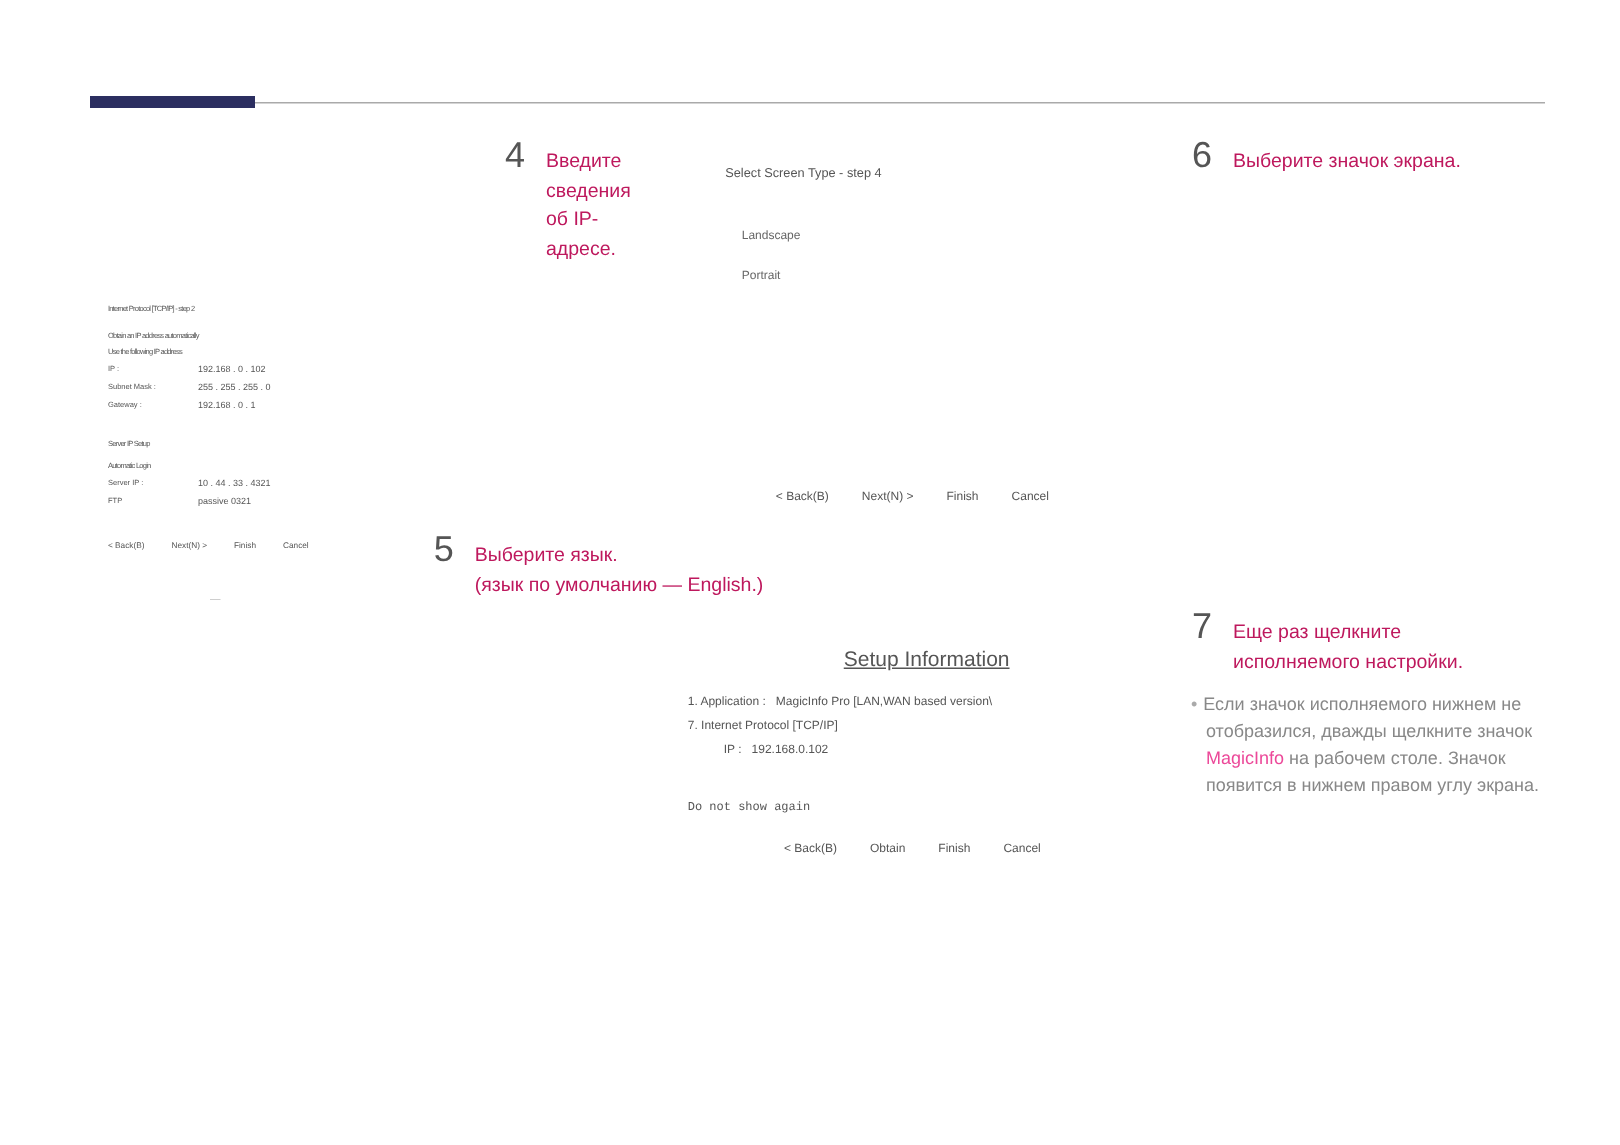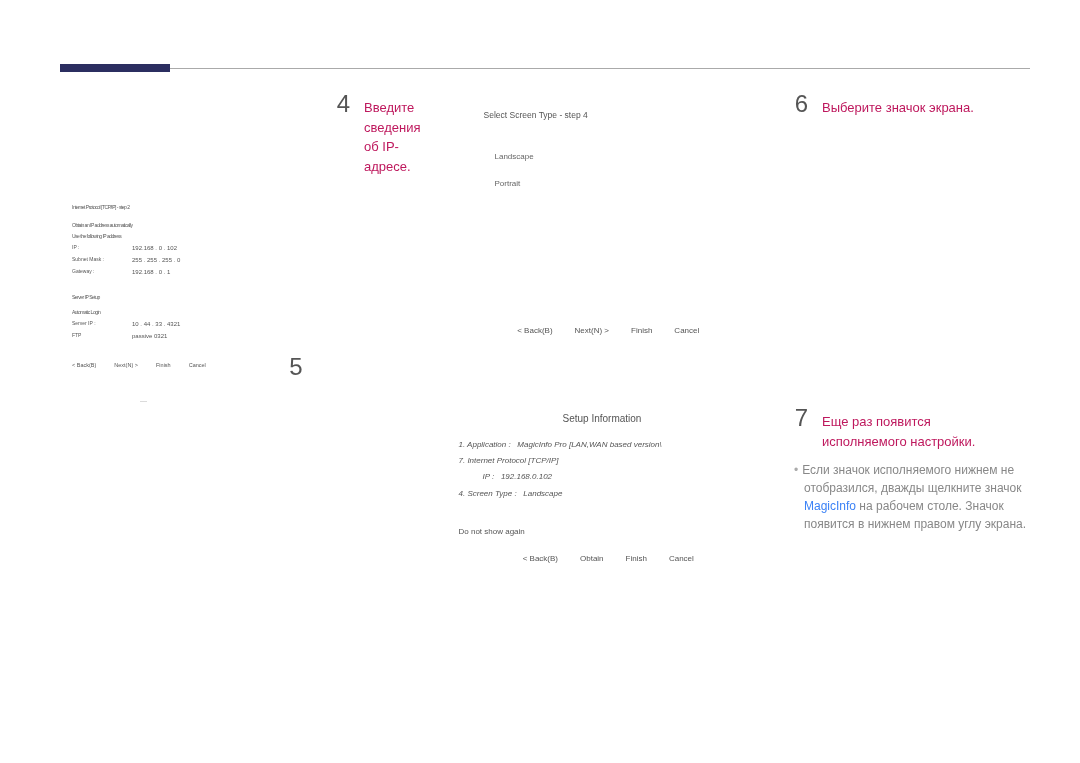--- a/index.html
+++ b/index.html
@@ -110,33 +110,34 @@
   }
   
   .info-list {
     font-size: 8px;
     color: #555;
     line-height: 1.9;
     margin-left: 6px;
   }
   .info-list .hline {
     border-top:1px dashed transparent;
-    font-style:italic;
   }
   .info-title {
-    font-size: 10px;
+    font-size: 14px;
     color: #555;
     margin: 4px 0 12px 110px;
+    text-decoration: underline;
   }
   .check-row {
     font-size: 8px;
     color:#555;
     margin: 26px 0 0 6px;
-  }
-  .redish { color:#3b82f6; }
+    font-family: Liberation Mono, monospace;
+  }
+  .redish { color:#ec4899; }
   .note {
     font-size:12px;
     color:#888;
     line-height:1.5;
     margin-top:10px;
     padding-left:14px;
     text-indent:-10px;
   }
   .note .bullet { color:#aaa; padding-right:4px; }
 </style>
@@ -210,30 +211,33 @@
           <span>&lt; Back(B)</span>
           <span>Next(N) &gt;</span>
           <span>Finish</span>
           <span>Cancel</span>
         </div>
       </div>
 
       <div class="step" style="margin-top:18px; margin-left:-168px;">
         <div class="step-head">
           <div class="step-num">5</div>
+          <div class="step-title">
+            <span>Выберите язык.</span>
+            <span class="sub">(язык по умолчанию — English.)</span>
+          </div>
         </div>
       </div>
 
       <div style="margin-top:-4px;">
         <div class="info-title">Setup Information</div>
         <div class="info-list">
           <div class="hline"><span>1. Application :</span>&nbsp;&nbsp;&nbsp;<span>MagicInfo Pro [LAN,WAN based version\</span></div>
           <div class="hline"><span>7. Internet Protocol [TCP/IP]</span></div>
           <div class="hline" style="padding-left:24px;"><span>IP :</span>&nbsp;&nbsp;&nbsp;<span>192.168.0.102</span></div>
-          <div class="hline"><span>4. Screen Type :</span>&nbsp;&nbsp;&nbsp;<span>Landscape</span></div>
         </div>
         <div class="check-row">
           <span>Do not show again</span>
         </div>
         <div class="wizard" style="margin-top:12px;">
           <div class="buttons">
             <span>&lt; Back(B)</span>
             <span>Obtain</span>
             <span>Finish</span>
             <span>Cancel</span>
@@ -249,21 +253,21 @@
           <div class="step-title">Выберите значок экрана.</div>
         </div>
       </div>
 
       <div style="height:254px;"></div>
 
       <div class="step">
         <div class="step-head">
           <div class="step-num">7</div>
           <div class="step-title">
-            <span>Еще раз появится</span>
+            <span>Еще раз щелкните</span>
             <span class="sub">исполняемого настройки.</span>
           </div>
         </div>
         <div class="note">
           <span class="bullet">•</span><span>Если значок исполняемого нижнем не отобразился, дважды щелкните значок </span><span class="redish">MagicInfo</span><span> на рабочем столе. Значок появится в нижнем правом углу экрана.</span>
         </div>
       </div>
     </div>
 
   </div>

